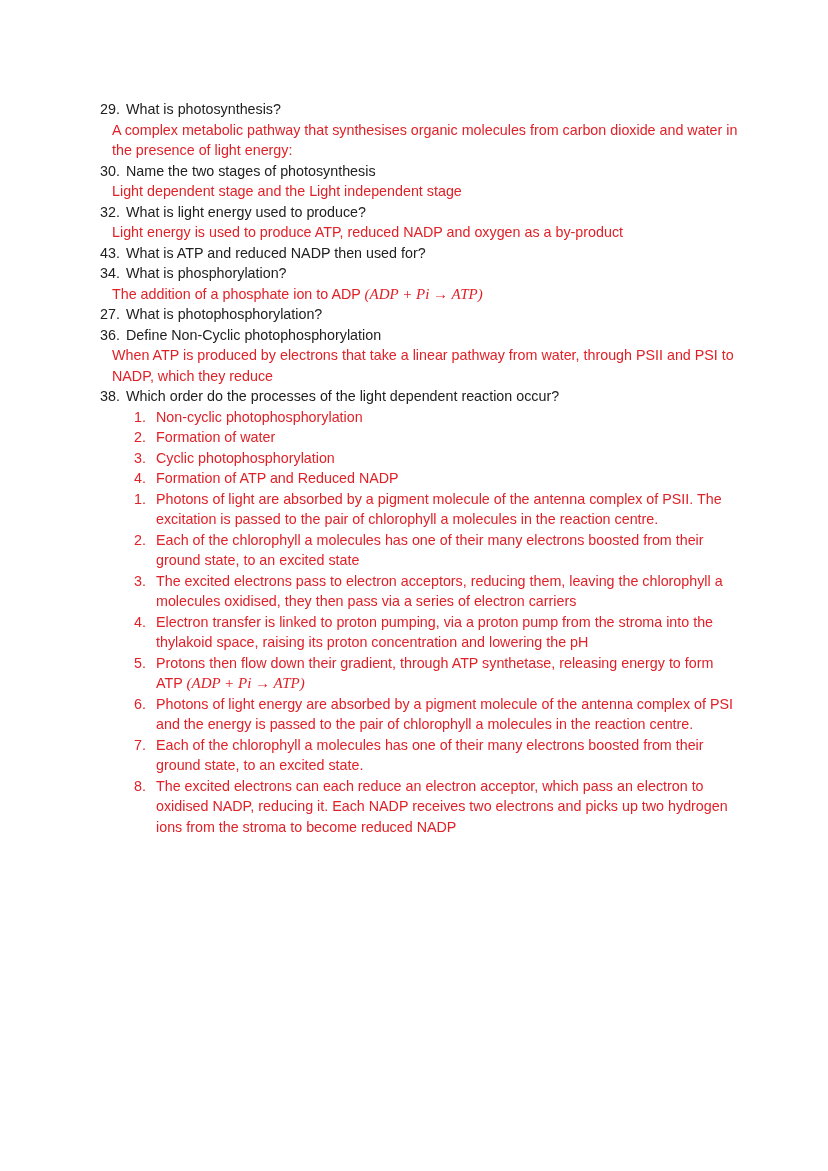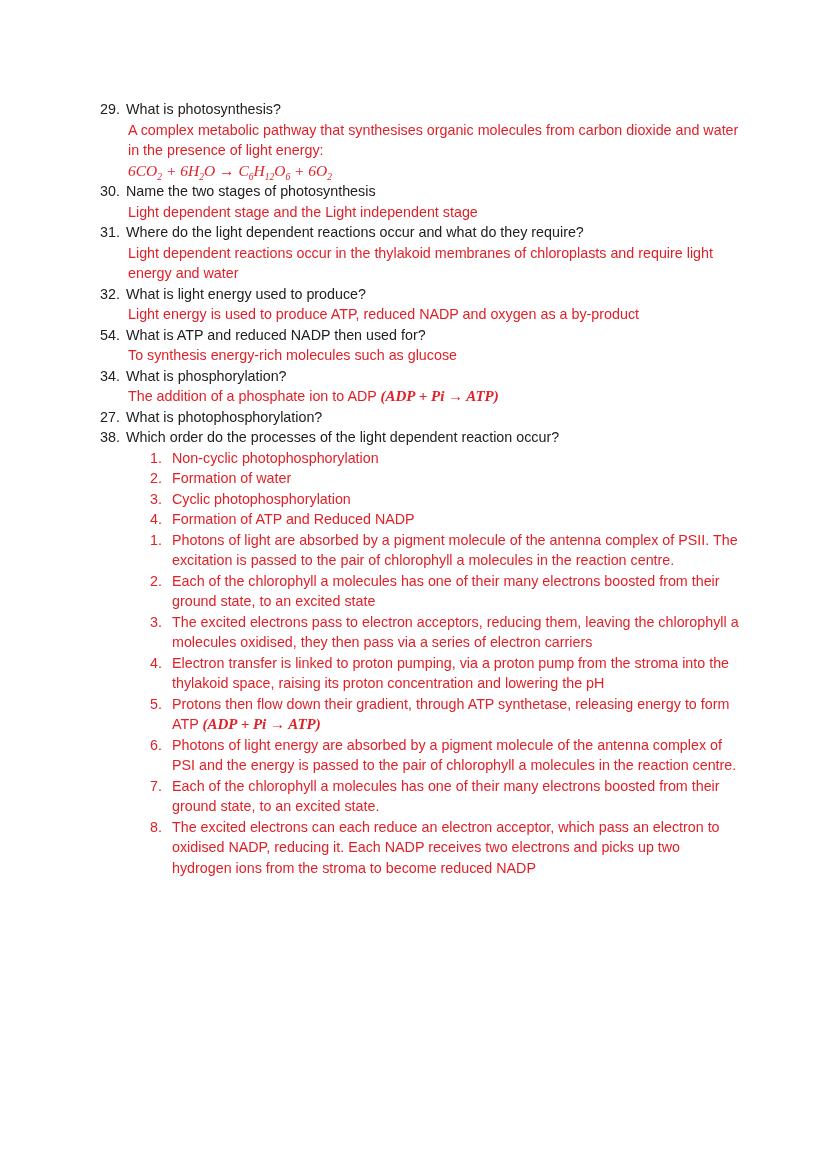--- a/index.html
+++ b/index.html
@@ -17,29 +17,28 @@
   .page {
     position: absolute;
     top: 99px;
     left: 100px;
     width: 640px;
   }
   .qa { }
   .q-line { display: flex; color: var(--ink); }
   .q-num { flex: 0 0 26px; }
   .q-text { flex: 1; }
-  .ans { margin-left: 28px; color: var(--red); }
+  .ans { margin-left: 12px; color: var(--red); }
   .sub { display: flex; margin-left: 22px; }
   .s-num { flex: 0 0 22px; }
   .s-text { flex: 1; }
   .math {
     font-family: "Liberation Serif", "DejaVu Serif", serif;
     font-style: italic;
     font-size: 15px;
-    font-weight: bold;
   }
   .equation {
     font-family: "Liberation Serif", "DejaVu Serif", serif;
     font-style: italic;
     font-size: 15.5px;
   }
   .equation sub {
     font-size: 9.5px;
     line-height: 0;
   }
@@ -48,70 +47,68 @@
 <body>
 
 <div class="page">
 
   <div class="qa">
     <div class="q-line">
       <span class="q-num">29.</span>
       <span class="q-text">What is photosynthesis?</span>
     </div>
     <div class="ans">A complex metabolic pathway that synthesises organic molecules from carbon dioxide and water in the presence of light energy:</div>
-    <div class="ans equation"><span>6CO</span><sub>2</sub><span> + 6H</span><sub>2</sub><span>O → C</span><sub>6</sub><span>H</span><sub>12</sub><span>O</span><sub>6</sub><span> + 6O</span><sub>2</sub></div>
   </div>
 
   <div class="qa">
     <div class="q-line">
       <span class="q-num">30.</span>
       <span class="q-text">Name the two stages of photosynthesis</span>
     </div>
     <div class="ans">Light dependent stage and the Light independent stage</div>
   </div>
 
-  <div class="qa">
-    <div class="q-line">
-      <span class="q-num">31.</span>
-      <span class="q-text">Where do the light dependent reactions occur and what do they require?</span>
-    </div>
-    <div class="ans">Light dependent reactions occur in the thylakoid membranes of chloroplasts and require light energy and water</div>
-  </div>
 
   <div class="qa">
     <div class="q-line">
       <span class="q-num">32.</span>
       <span class="q-text">What is light energy used to produce?</span>
     </div>
     <div class="ans">Light energy is used to produce ATP, reduced NADP and oxygen as a by-product</div>
   </div>
 
   <div class="qa">
     <div class="q-line">
-      <span class="q-num">54.</span>
+      <span class="q-num">43.</span>
       <span class="q-text">What is ATP and reduced NADP then used for?</span>
     </div>
-    <div class="ans">To synthesis energy-rich molecules such as glucose</div>
   </div>
 
   <div class="qa">
     <div class="q-line">
       <span class="q-num">34.</span>
       <span class="q-text">What is phosphorylation?</span>
     </div>
     <div class="ans"><span>The addition of a phosphate ion to ADP </span><span class="math">(ADP + Pi → ATP)</span></div>
   </div>
 
   <div class="qa">
     <div class="q-line">
       <span class="q-num">27.</span>
       <span class="q-text">What is photophosphorylation?</span>
     </div>
   </div>
 
+  <div class="qa">
+    <div class="q-line">
+      <span class="q-num">36.</span>
+      <span class="q-text">Define Non-Cyclic photophosphorylation</span>
+    </div>
+    <div class="ans">When ATP is produced by electrons that take a linear pathway from water, through PSII and PSI to NADP, which they reduce</div>
+  </div>
 
 
   <div class="qa">
     <div class="q-line">
       <span class="q-num">38.</span>
       <span class="q-text">Which order do the processes of the light dependent reaction occur?</span>
     </div>
     <div class="ans">
       <div class="sub">
         <span class="s-num">1.</span>

